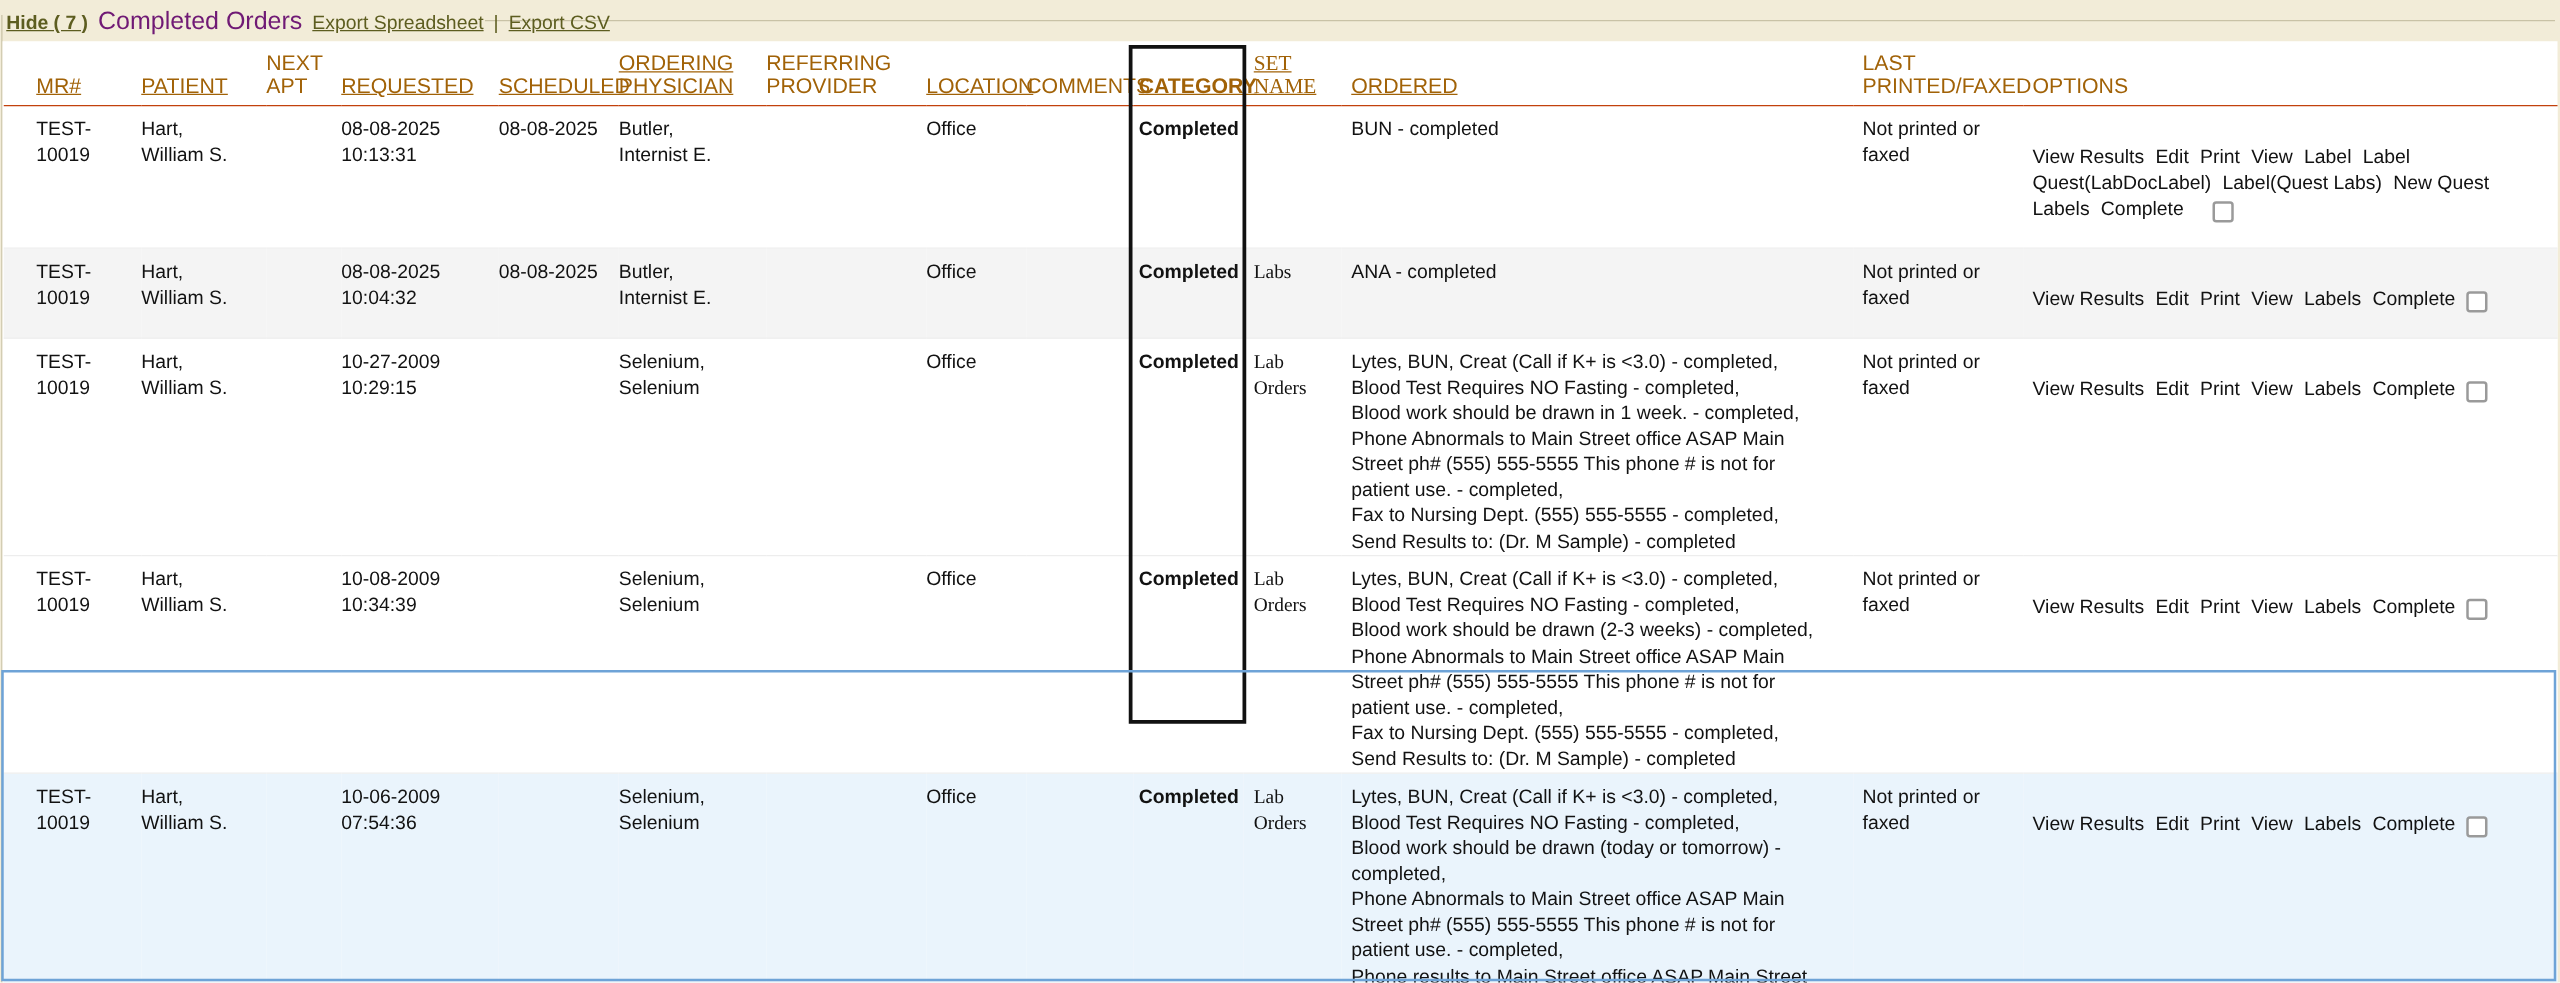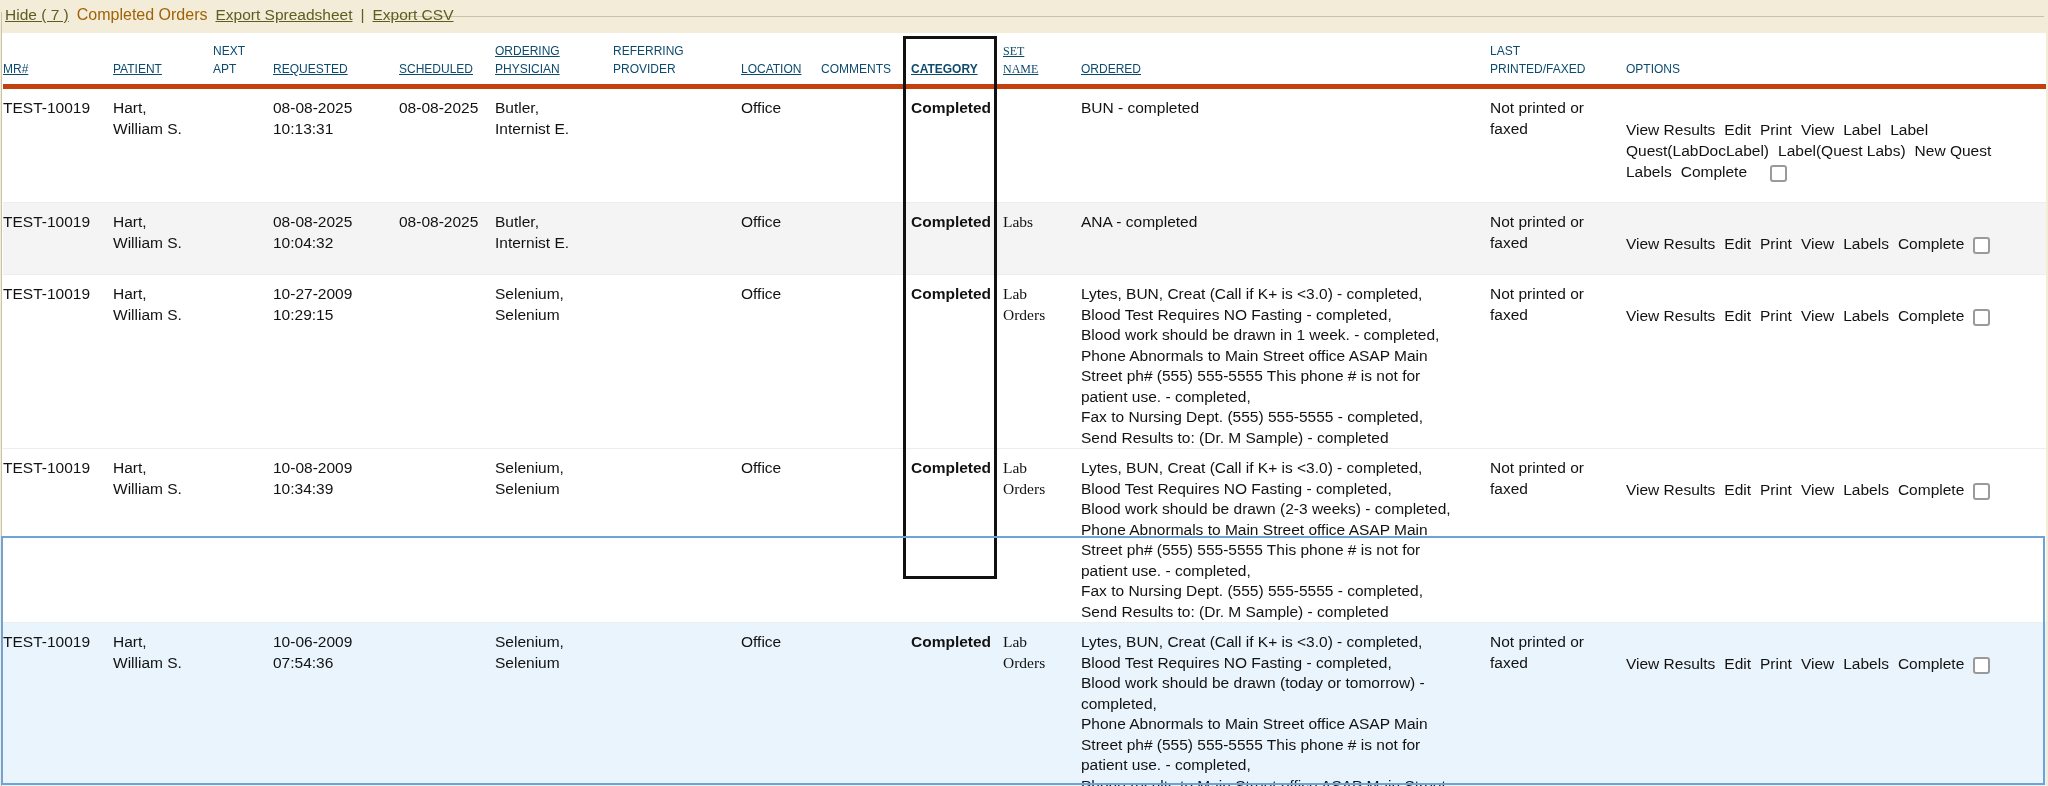--- a/index.html
+++ b/index.html
@@ -17,40 +17,40 @@
   .frame-topline{ position: absolute; left: 388px; top: 16px; width: 1656px; height: 1px; background: #c9c2a6; }
   .content-bg   { position: absolute; left: 2px; top: 33px; width: 2044px; height: 753px; background: #ffffff; }
 
   
   .legend-bar {
     position: absolute; left: 5px; top: 0; height: 33px;
     display: flex; align-items: baseline; gap: 8px; padding-top: 6px;
     white-space: nowrap;
   }
   .lnk { color: #5d5d20; text-decoration: underline; cursor: pointer; font-size: 15.5px; }
-  .lnk.bold { font-weight: normal; }
-  .page-title { color: #a16207; font-size: 16px; }
+  .lnk.bold { font-weight: bold; }
+  .page-title { color: #701a75; font-size: 20px; }
   .sep { color: #5d5d20; font-size: 15.5px; }
 
   
   table.orders {
     position: absolute; left: 3px; top: 33px; width: 2043px;
     border-collapse: collapse; table-layout: fixed;
   }
   th, td { vertical-align: top; text-align: left; font-weight: normal; white-space: pre-line; padding: 9px 6px 0 0; }
   thead tr { height: 42px; }
   th {
-    vertical-align: bottom; color: #0c4a6e; font-size: 12px; line-height: 18px;
-    padding-bottom: 6px; border-bottom: 5px solid #c2410c; white-space: pre-line;
+    vertical-align: bottom; color: #a16207; font-size: 17px; line-height: 18px;
+    padding-bottom: 6px; border-bottom: 1px solid #c2410c; white-space: pre-line;
   }
   th.sortable { text-decoration: underline; cursor: pointer; }
   tbody td { line-height: 20.5px; border-top: 1px solid #ededed; }
   tbody tr:first-child td { border-top: none; }
 
-  .c1  { padding-left: 0; }
+  .c1  { padding-left: 26px; }
   .c10 { padding-left: 4px; font-weight: bold; }
   .c11 { padding-left: 8px; font-family: Liberation Serif, serif; }
   .c12 { padding-left: 8px; }
   .c13 { padding-left: 7px; margin-top: 40px; }
   .c14 { padding-left: 7px; }
 
   tr.r1 { height: 75px;  background: #ffffff; }
   tr.r2 { height: 53px;  background: #f4f4f4; }
   tr.r3 { height: 170px; background: #ffffff; }
   tr.r4 { height: 165px; background: #ffffff; }

